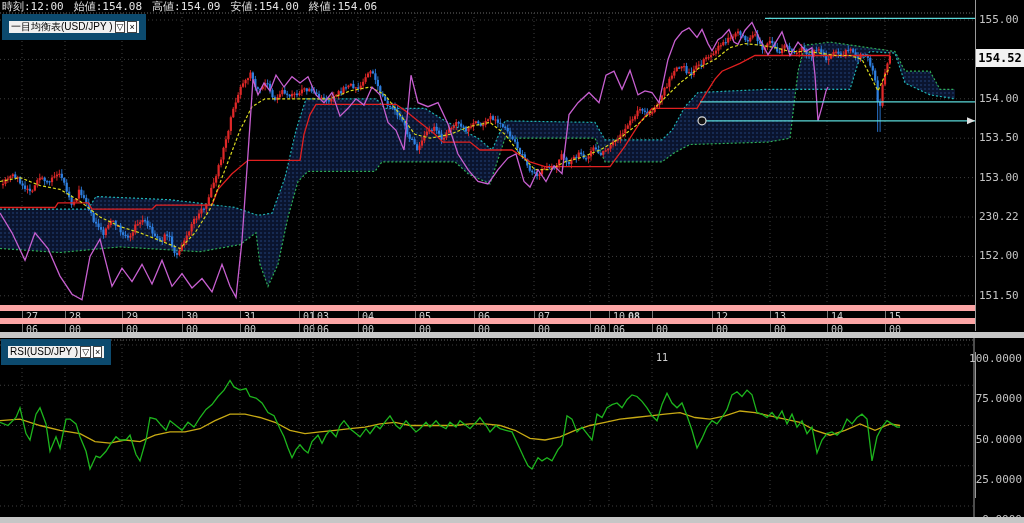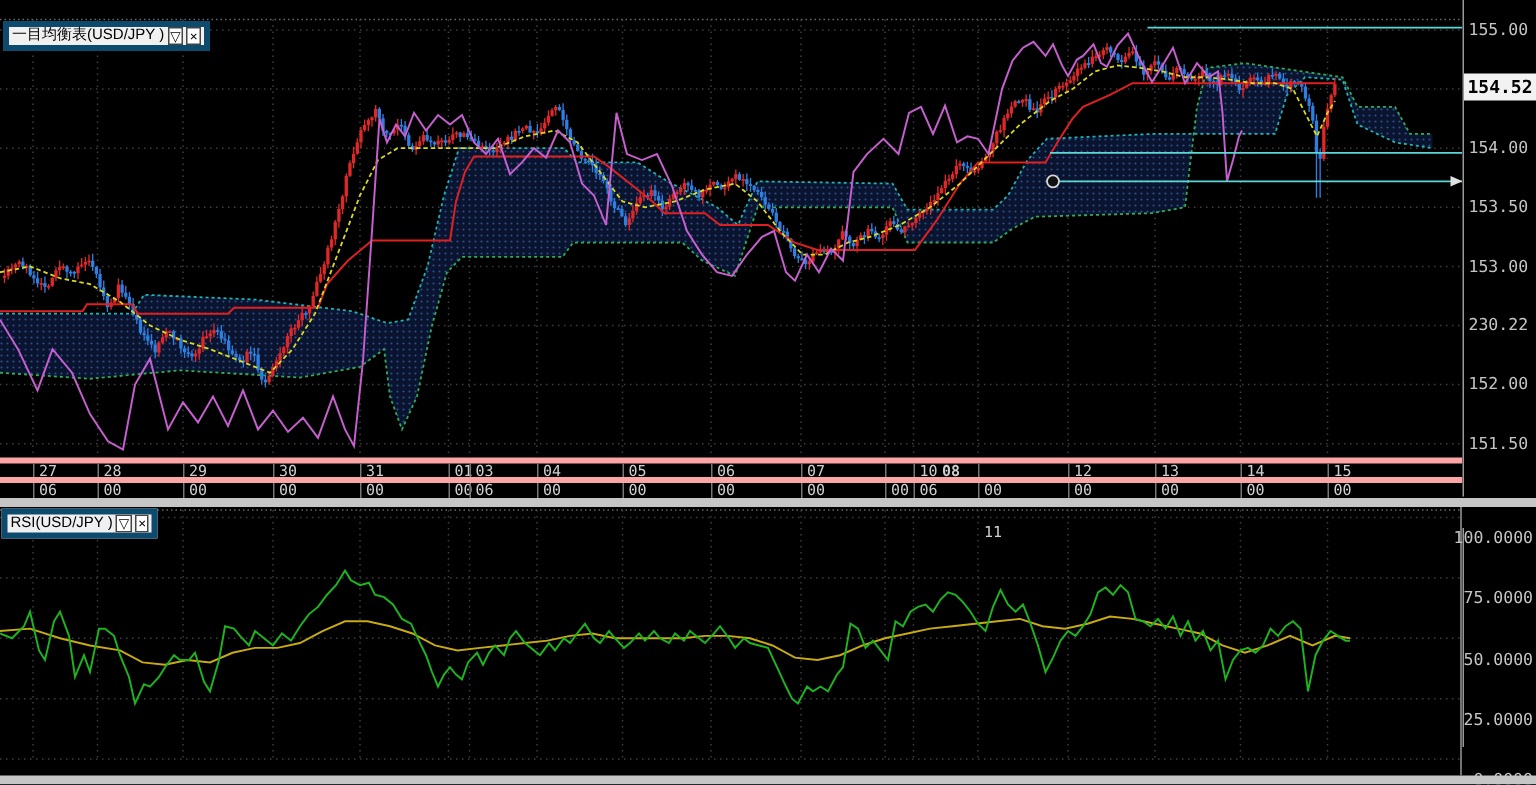--- a/index.html
+++ b/index.html
@@ -2,48 +2,55 @@
 <html><head>
 <meta charset="utf-8">
 <style>
   html,body{margin:0;padding:0;background:#222;}
   #app{position:relative;width:1024px;height:523px;background:#000;overflow:hidden;
        font-family:"DejaVu Sans Mono","Liberation Mono",monospace;}
   #quote-bar{position:absolute;left:2px;top:0;height:13px;width:970px;display:flex;gap:10px;
              font-size:11px;line-height:13px;color:#e4e4e4;white-space:nowrap;z-index:6;}
   .label-box{position:absolute;background:#f0f0f0;color:#000;font-size:10px;line-height:12px;
              padding:0 2px;display:flex;align-items:center;gap:2px;z-index:7;
-             border:4px solid #0c4a6e;font-family:"Liberation Sans",sans-serif;}
+             border:7px solid #0c4a6e;font-family:"Liberation Sans",sans-serif;}
   .label-box .glyph{display:inline-block;font-size:9px;line-height:10px;padding:0 1px;border:1px solid #444;background:#fff;}
   #main-label{left:2px;top:14px;}
   #rsi-label{left:1px;top:339px;}
   svg{position:absolute;left:0;display:block;}
   #main-svg{top:0;}
   #rsi-svg{top:338px;}
   .axis-col{position:absolute;left:975px;width:49px;background:#000;border-left:1px solid #9a9a9a;z-index:4;}
   #main-axis{top:0;height:331px;}
   #rsi-axis{top:352px;height:146px;}
   .axis-label{position:absolute;left:3px;color:#c4c4c4;font-size:11px;line-height:12px;}
   .axis-label-r{position:absolute;right:3px;color:#c4c4c4;font-size:11px;line-height:12px;}
   #current-price{position:absolute;left:0;top:48px;width:48px;height:18px;background:#f2f2f2;color:#000;
                  font-weight:bold;font-size:12px;line-height:18px;text-align:center;z-index:9;}
-  .xrow{position:absolute;left:0;width:975px;height:13px;background:#000;border-top:4px solid #fca5a5;z-index:3;}
+  .xrow{position:absolute;left:0;width:975px;height:13px;background:#000;border-top:6px solid #fca5a5;z-index:3;}
   #day-row{top:305px;}
   #hour-row{top:318px;border-bottom:1px solid #d8d8d8;}
   .xrow span{position:absolute;top:0;color:#cfcfcf;font-size:10px;line-height:12px;}
   .xtick{position:absolute;top:0;width:1px;height:100%;background:#777;}
   .hstrip{position:absolute;left:0;width:1024px;height:6px;background:#c6c6c6;z-index:5;}
   #strip-mid{top:332px;}
   #strip-bot{top:517px;}
 </style>
 </head>
 <body>
 
 <div id="app">
 
+  <div id="quote-bar">
+    <span>時刻:12:00</span>
+    <span>始値:154.08</span>
+    <span>高値:154.09</span>
+    <span>安値:154.00</span>
+    <span>終値:154.06</span>
+  </div>
 
   <svg id="main-svg" width="975" height="305">
       <defs>
         <pattern id="cloudDots" width="4" height="4" patternUnits="userSpaceOnUse">
           <rect width="4" height="4" fill="#0a142e"></rect>
           <circle cx="1" cy="1" r="0.7" fill="#2a4f92"></circle>
         </pattern>
       </defs>
       <g>
         <line x1="0" y1="13" x2="975" y2="13" stroke="#6a6a6a" stroke-dasharray="1,2" stroke-width="1"></line>

